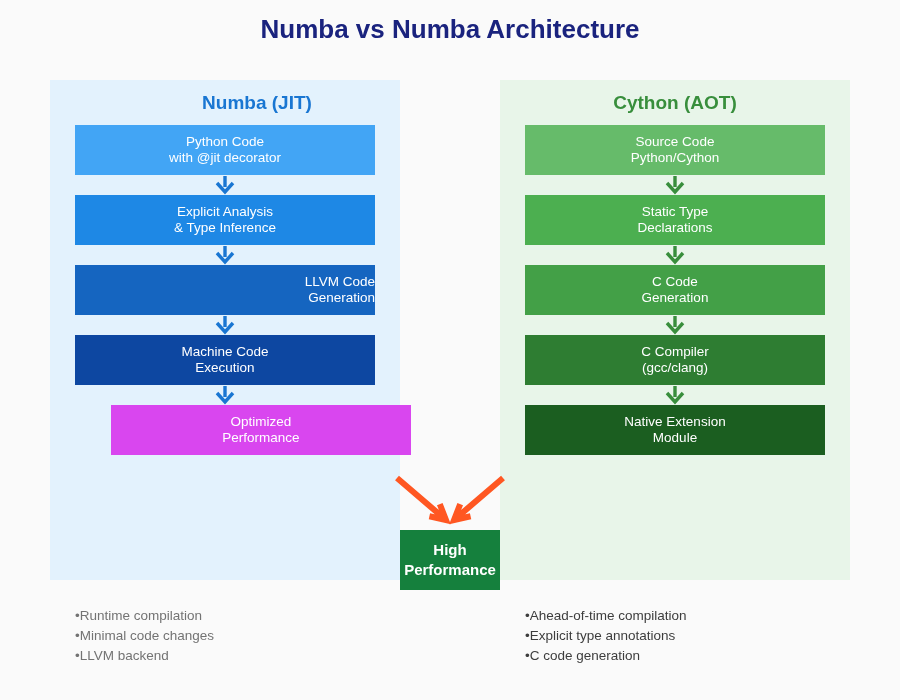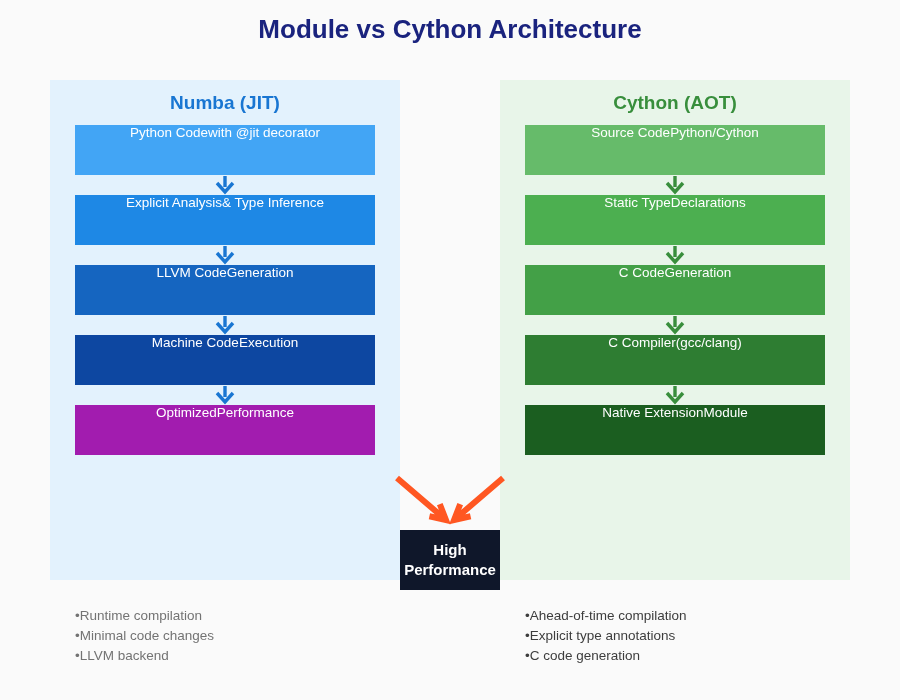--- a/index.html
+++ b/index.html
@@ -27,21 +27,21 @@
 
   .panel-header {
     position: absolute; top: 12px; left: 0; width: 350px;
     text-align: center;
     font-size: 19px; font-weight: bold;
   }
 
   .node {
     position: absolute; left: 25px; width: 300px; height: 50px;
     color: #ffffff;
-    display: flex; flex-direction: row; justify-content: center;
+    display: flex; flex-direction: column; justify-content: center;
     text-align: center;
     font-size: 13.5px; line-height: 16px;
   }
   .node-0 { top: 45px; }
   .node-1 { top: 115px; }
   .node-2 { top: 185px; }
   .node-3 { top: 255px; }
   .node-4 { top: 325px; }
 
   .down-arrow {
@@ -71,24 +71,24 @@
   }
   .features-left  { left: 75px; }
   .features-right { left: 525px; }
   .feature::before { content: "\2022 "; }
 </style>
 </head>
 <body style="background-color: rgb(250, 250, 250);">
 
 <div class="canvas">
 
-  <h1 class="page-title" style="color: rgb(26, 35, 126);">Module vs Cython Architecture</h1>
+  <h1 class="page-title" style="color: rgb(26, 35, 126);">Numba vs Numba Architecture</h1>
 
   <div class="panel panel-left" style="background-color: rgb(227, 242, 253);">
-    <div class="panel-header" style="color: rgb(25, 118, 210);">Numba (JIT)</div>
+    <div class="panel-header" style="color: rgb(25, 118, 210); padding-left: 32px;">Numba (JIT)</div>
 
     <div class="node node-0" style="background-color: rgb(66, 165, 245);">
       <div>Python Code</div>
       <div>with @jit decorator</div>
     </div>
     <svg class="down-arrow gap-0" viewBox="0 0 26 20" style="color: rgb(25, 118, 210);">
       <path d="M13 1 L13 12 M5 8 L13 17 L21 8" fill="none" stroke="currentColor" stroke-width="3.4"></path>
     </svg>
 
     <div class="node node-1" style="background-color: rgb(30, 136, 229);">
@@ -108,21 +108,21 @@
     </svg>
 
     <div class="node node-3" style="background-color: rgb(13, 71, 161);">
       <div>Machine Code</div>
       <div>Execution</div>
     </div>
     <svg class="down-arrow gap-3" viewBox="0 0 26 20" style="color: rgb(25, 118, 210);">
       <path d="M13 1 L13 12 M5 8 L13 17 L21 8" fill="none" stroke="currentColor" stroke-width="3.4"></path>
     </svg>
 
-    <div class="node node-4" style="background-color: #a21caf;">
+    <div class="node node-4" style="background-color: #d946ef; margin-left: 36px;">
       <div>Optimized</div>
       <div>Performance</div>
     </div>
   </div>
 
   <div class="panel panel-right" style="background-color: rgb(232, 245, 233);">
     <div class="panel-header" style="color: rgb(56, 142, 60);">Cython (AOT)</div>
 
     <div class="node node-0" style="background-color: rgb(102, 187, 106);">
       <div>Source Code</div>
@@ -162,21 +162,21 @@
     </div>
   </div>
 
   <svg class="converge-arrows" viewBox="0 0 140 62" style="color: rgb(255, 87, 34);">
     <g fill="none" stroke="currentColor" stroke-width="6">
       <path d="M17 10 L66 52 M49.4 48.3 L66 52 L59.8 36.1"></path>
       <path d="M123 10 L74 52 M80.2 36.1 L74 52 L90.6 48.3"></path>
     </g>
   </svg>
 
-  <div class="center-box" style="background-color: #0f172a;">
+  <div class="center-box" style="background-color: #15803d;">
     <div style="color: rgb(255, 255, 255);">High</div>
     <div style="color: rgb(255, 255, 255);">Performance</div>
   </div>
 
   <ul class="features features-left" style="color: #737373;">
     <li class="feature">Runtime compilation</li>
     <li class="feature">Minimal code changes</li>
     <li class="feature">LLVM backend</li>
   </ul>
 

